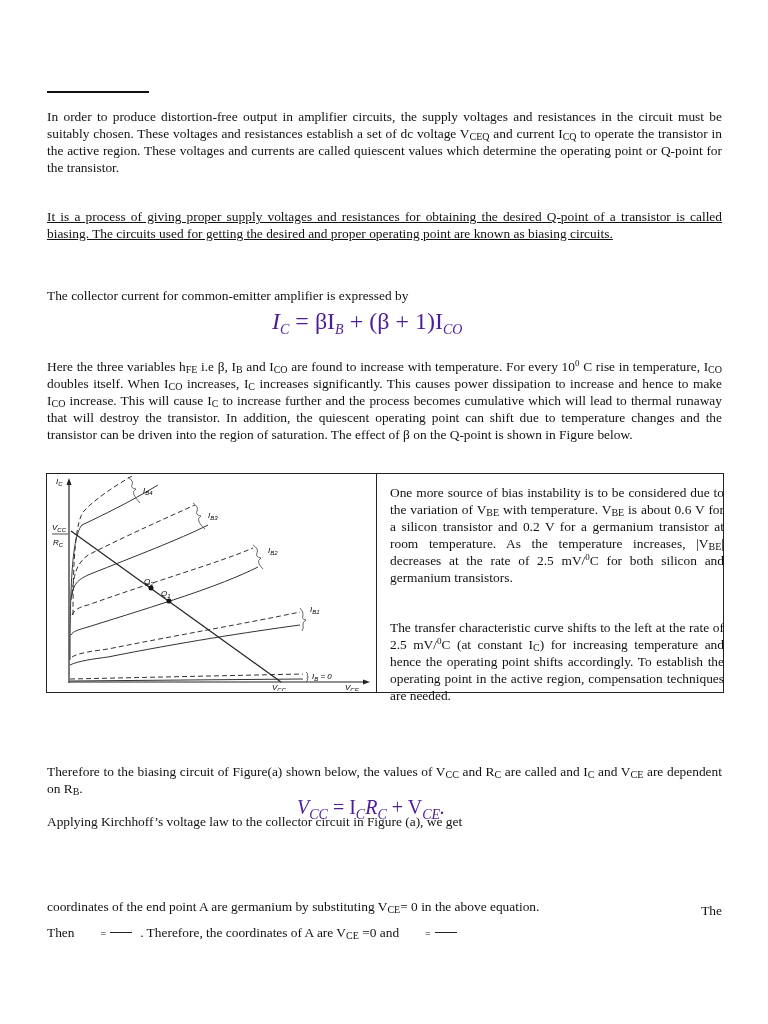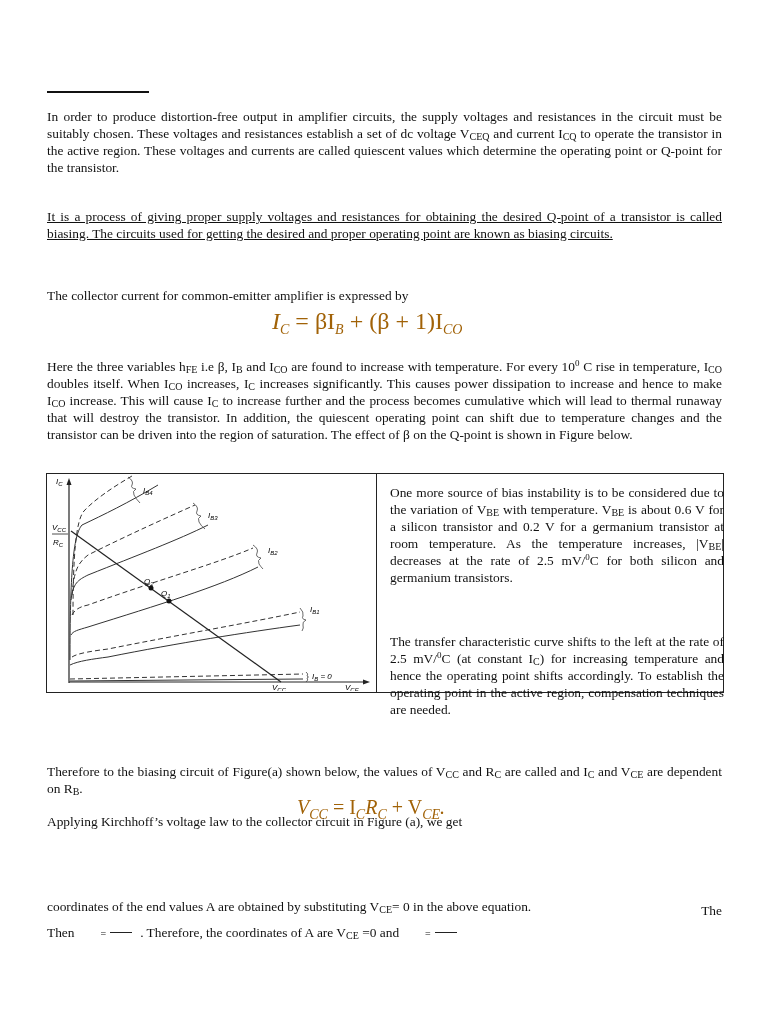--- a/index.html
+++ b/index.html
@@ -2,21 +2,21 @@
 <html><head>
   <meta charset="utf-8">
   <style>
     html, body { margin: 0; padding: 0; background: #ffffff; }
     body { width: 768px; height: 1024px; position: relative; overflow: hidden;
            font-family: "Liberation Serif", "DejaVu Serif", serif; color: #111; }
     .rule { position: absolute; left: 47px; top: 91px; width: 102px; height: 0; border-top: 2px solid #111; }
     .para { position: absolute; left: 47px; width: 675px; font-size: 13.4px; line-height: 17px; text-align: justify; margin: 0; }
     .para sub, .box-text sub { font-size: 10px; vertical-align: -2px; line-height: 0; }
     .para sup, .box-text sup { font-size: 9px; vertical-align: 5px; line-height: 0; }
-    .eq { position: absolute; font-family: "Liberation Serif", serif; font-style: italic; color: #a16207; }
+    .eq { position: absolute; font-family: "Liberation Serif", serif; font-style: italic; color: #4c1d95; }
     .eq sub { font-size: 14px; vertical-align: -5px; }
     .fig-box { position: absolute; left: 46px; top: 473px; width: 678px; height: 220px; border: 1px solid #222; box-sizing: border-box; }
     .fig-divider { position: absolute; left: 376px; top: 473px; width: 0; height: 220px; border-left: 1px solid #222; }
     .chart { position: absolute; left: 48px; top: 475px; width: 326px; height: 216px; }
     .box-text { position: absolute; left: 382px; width: 334px; font-size: 13.4px; line-height: 17px; text-align: justify; margin: 8px; }
     .right { text-align: right; }
     .frac { display: inline-block; width: 22px; border-top: 1px solid #222; vertical-align: 4px; margin-left: 4px; }
   </style>
 </head>
 <body>
@@ -78,25 +78,25 @@
   <text x="262" y="137"><tspan>I</tspan><tspan font-size="6" dy="2">B1</tspan></text>
   <text x="264" y="204"><tspan>I</tspan><tspan font-size="6" dy="2">B</tspan><tspan dy="-2"> = 0</tspan></text>
   <text x="96" y="109"><tspan>Q</tspan><tspan font-size="6" dy="2">2</tspan></text>
   <text x="113" y="121"><tspan>Q</tspan><tspan font-size="6" dy="2">1</tspan></text>
   <text x="224" y="215"><tspan>V</tspan><tspan font-size="6" dy="2">CC</tspan></text>
   <text x="297" y="215"><tspan>V</tspan><tspan font-size="6" dy="2">CE</tspan></text>
 </svg>
 
 <p class="box-text" style="top:476px;"><span>One more source of bias instability is to be considered due to the variation of V</span><sub>BE</sub><span> with temperature. V</span><sub>BE</sub><span> is about 0.6 V for a silicon transistor and 0.2 V for a germanium transistor at room temperature. As the temperature increases, |V</span><sub>BE</sub><span>| decreases at the rate of 2.5 mV/</span><sup>0</sup><span>C for both silicon and germanium transistors.</span></p>
 
-<p class="box-text" style="top:625px;"><span>The transfer characteristic curve shifts to the left at the rate of 2.5 mV/</span><sup>0</sup><span>C (at constant I</span><sub>C</sub><span>) for increasing temperature and hence the operating point shifts accordingly. To establish the operating point in the active region, compensation techniques are needed.</span></p>
+<p class="box-text" style="top:611px;"><span>The transfer characteristic curve shifts to the left at the rate of 2.5 mV/</span><sup>0</sup><span>C (at constant I</span><sub>C</sub><span>) for increasing temperature and hence the operating point shifts accordingly. To establish the operating point in the active region, compensation techniques are needed.</span></p>
 
 <p class="para" style="top:763px;"><span>Therefore to the biasing circuit of Figure(a) shown below, the values of V</span><sub>CC</sub><span> and R</span><sub>C</sub><span> are called and I</span><sub>C</sub><span> and V</span><sub>CE</sub><span> are dependent on R</span><sub>B</sub><span>.</span></p>
 
 <p class="para" style="top:813px;">Applying Kirchhoff’s voltage law to the collector circuit in Figure (a), we get</p>
 
 <div class="eq" style="left:297px; top:796px; font-size:20px;"><span>V</span><sub>CC</sub><span style="font-style:normal"> = I</span><sub>C</sub><span>R</span><sub>C</sub><span style="font-style:normal"> + V</span><sub>CE</sub><span>.</span></div>
 
 <p class="para right" style="top:902px;">The</p>
 
-<p class="para" style="top:898px; text-align:left;"><span>coordinates of the end values A are obtained by substituting V</span><sub>CE</sub><span>= 0 in the above equation.</span></p>
+<p class="para" style="top:898px; text-align:left;"><span>coordinates of the end point A are germanium by substituting V</span><sub>CE</sub><span>= 0 in the above equation.</span></p>
 
 <p class="para" style="top:924px; text-align:left;"><span>Then</span><span style="display:inline-block;width:26px;"></span><span style="font-size:10px;">=</span><span class="frac"></span><span style="display:inline-block;width:8px;"></span><span>. Therefore, the coordinates of A are V</span><sub>CE</sub><span> =0 and</span><span style="display:inline-block;width:26px;"></span><span style="font-size:10px;">=</span><span class="frac"></span></p>
 
 </body></html>

